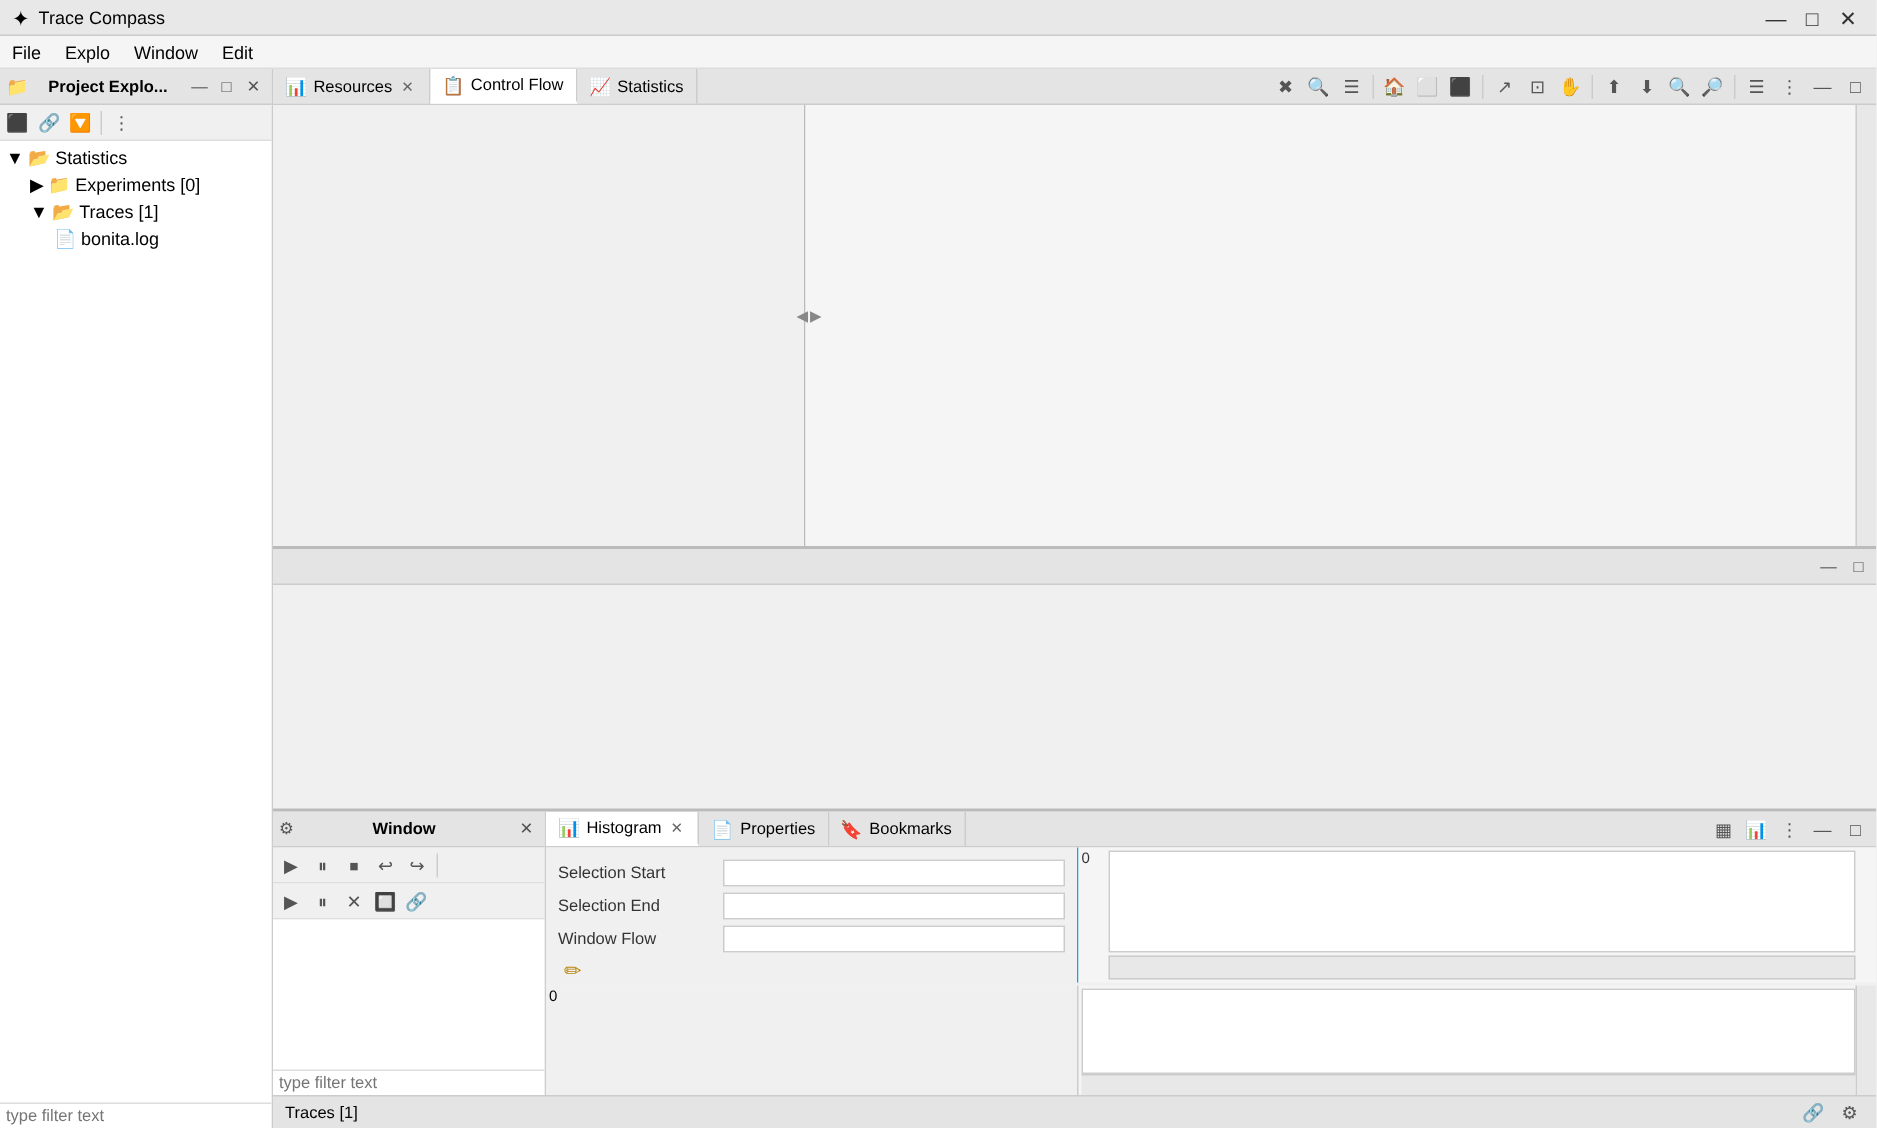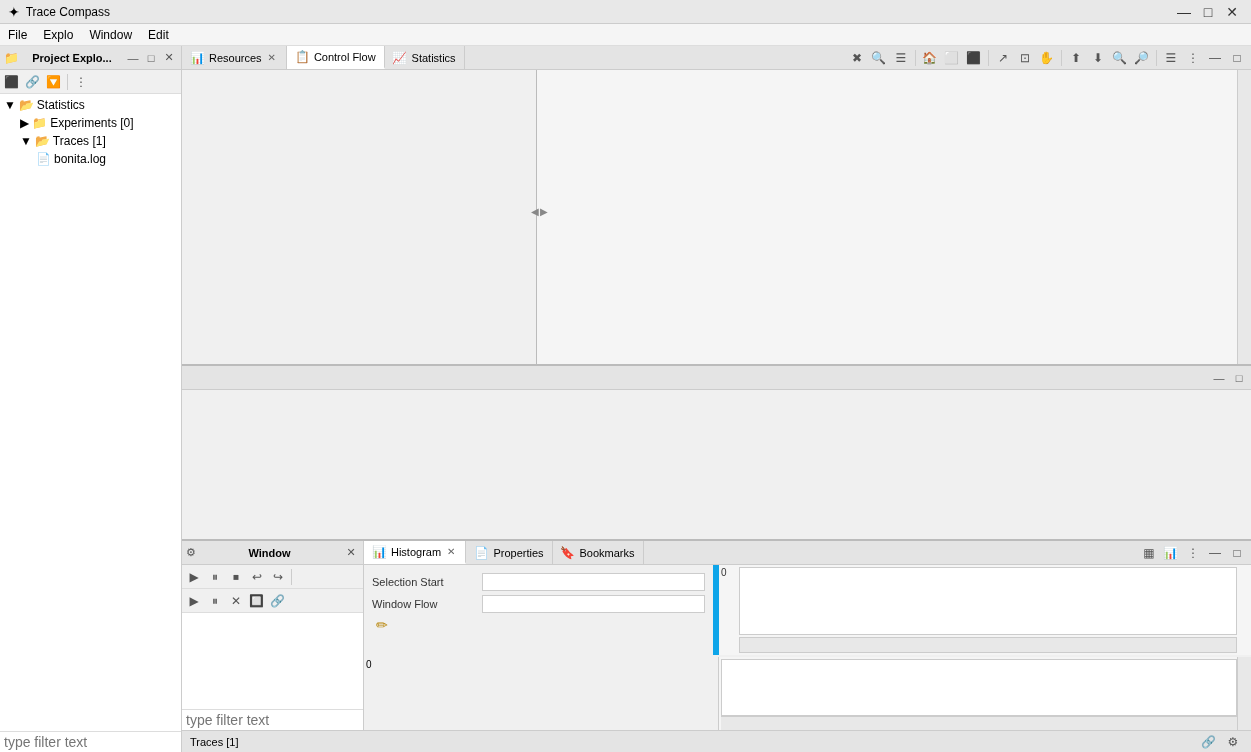--- a/index.html
+++ b/index.html
@@ -122,21 +122,21 @@
       white-space: nowrap;
     }
     .tree-icon { margin-right: 3px; font-size: 12px; }
     .tree-label { font-size: 12px; }
     .tree-children { padding-left: 16px; }
     .filter-input {
       width: 100%;
       border: none;
       border-top: 1px solid #ddd;
       padding: 2px 4px;
-      font-size: 14px;
+      font-size: 11px;
       outline: none;
       background: #fff;
       color: #888;
     }
 
     
     .right-main {
       flex: 1;
       display: flex;
       flex-direction: column;
@@ -268,21 +268,21 @@
     }
 
     .histogram-top {
       display: flex;
       height: 90px;
     }
 
     .histogram-controls {
       width: 355px;
       background: #f0f0f0;
-      border-right: 6px solid #0ea5e9;
+      border-right: 1px solid #0ea5e9;
       padding: 8px;
     }
 
     .hist-field-row {
       display: flex;
       align-items: center;
       margin-bottom: 4px;
     }
     .hist-field-label {
       width: 110px;
@@ -578,20 +578,24 @@
           <div class="histogram-content">
 
             <div class="histogram-top">
 
               <div class="histogram-controls">
                 <div class="hist-field-row">
                   <span class="hist-field-label">Selection Start</span>
                   <input class="hist-field-input" type="text" value="" style="">
                 </div>
                 <div class="hist-field-row">
+                  <span class="hist-field-label">Selection End</span>
+                  <input class="hist-field-input" type="text" value="" style="">
+                </div>
+                <div class="hist-field-row">
                   <span class="hist-field-label">Window Flow</span>
                   <input class="hist-field-input" type="text" value="" style="">
                 </div>
                 <span class="hist-edit-icon">✏</span>
               </div>
 
               <div class="histogram-right">
                 <span class="hist-scale-label">0</span>
                 <div class="hist-top-chart"></div>
                 <div class="hist-bottom-bar"></div>

